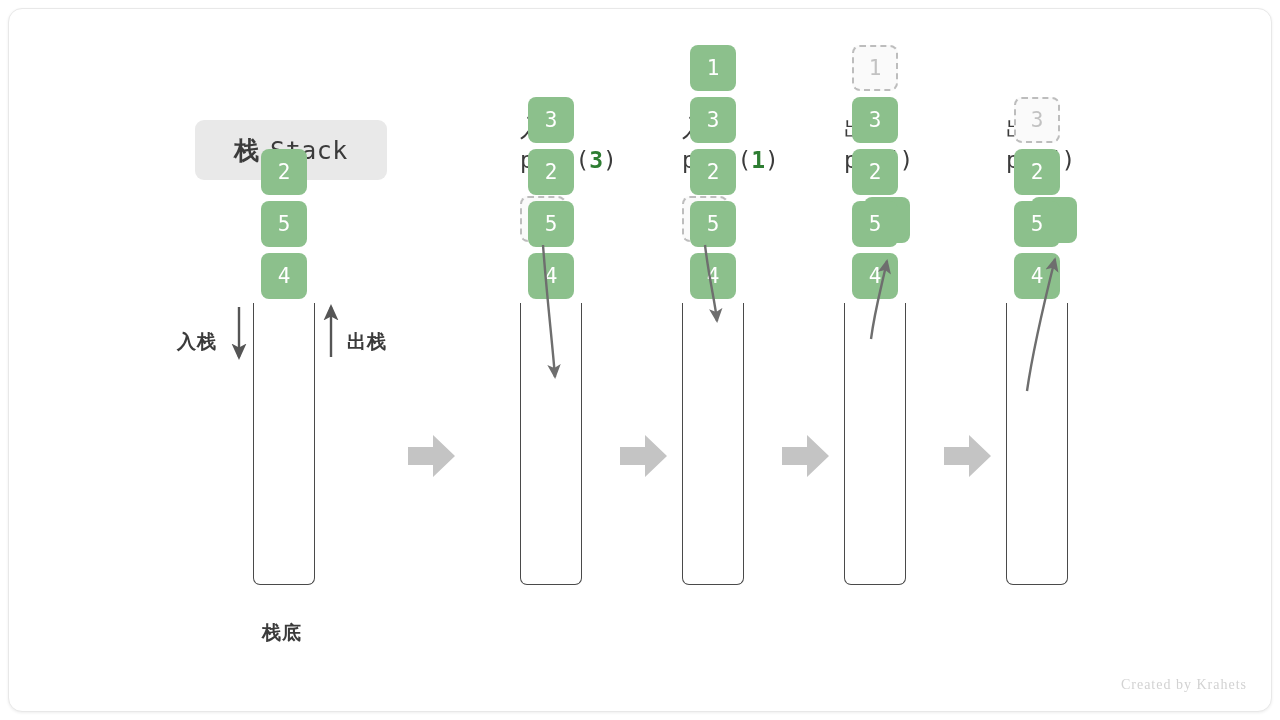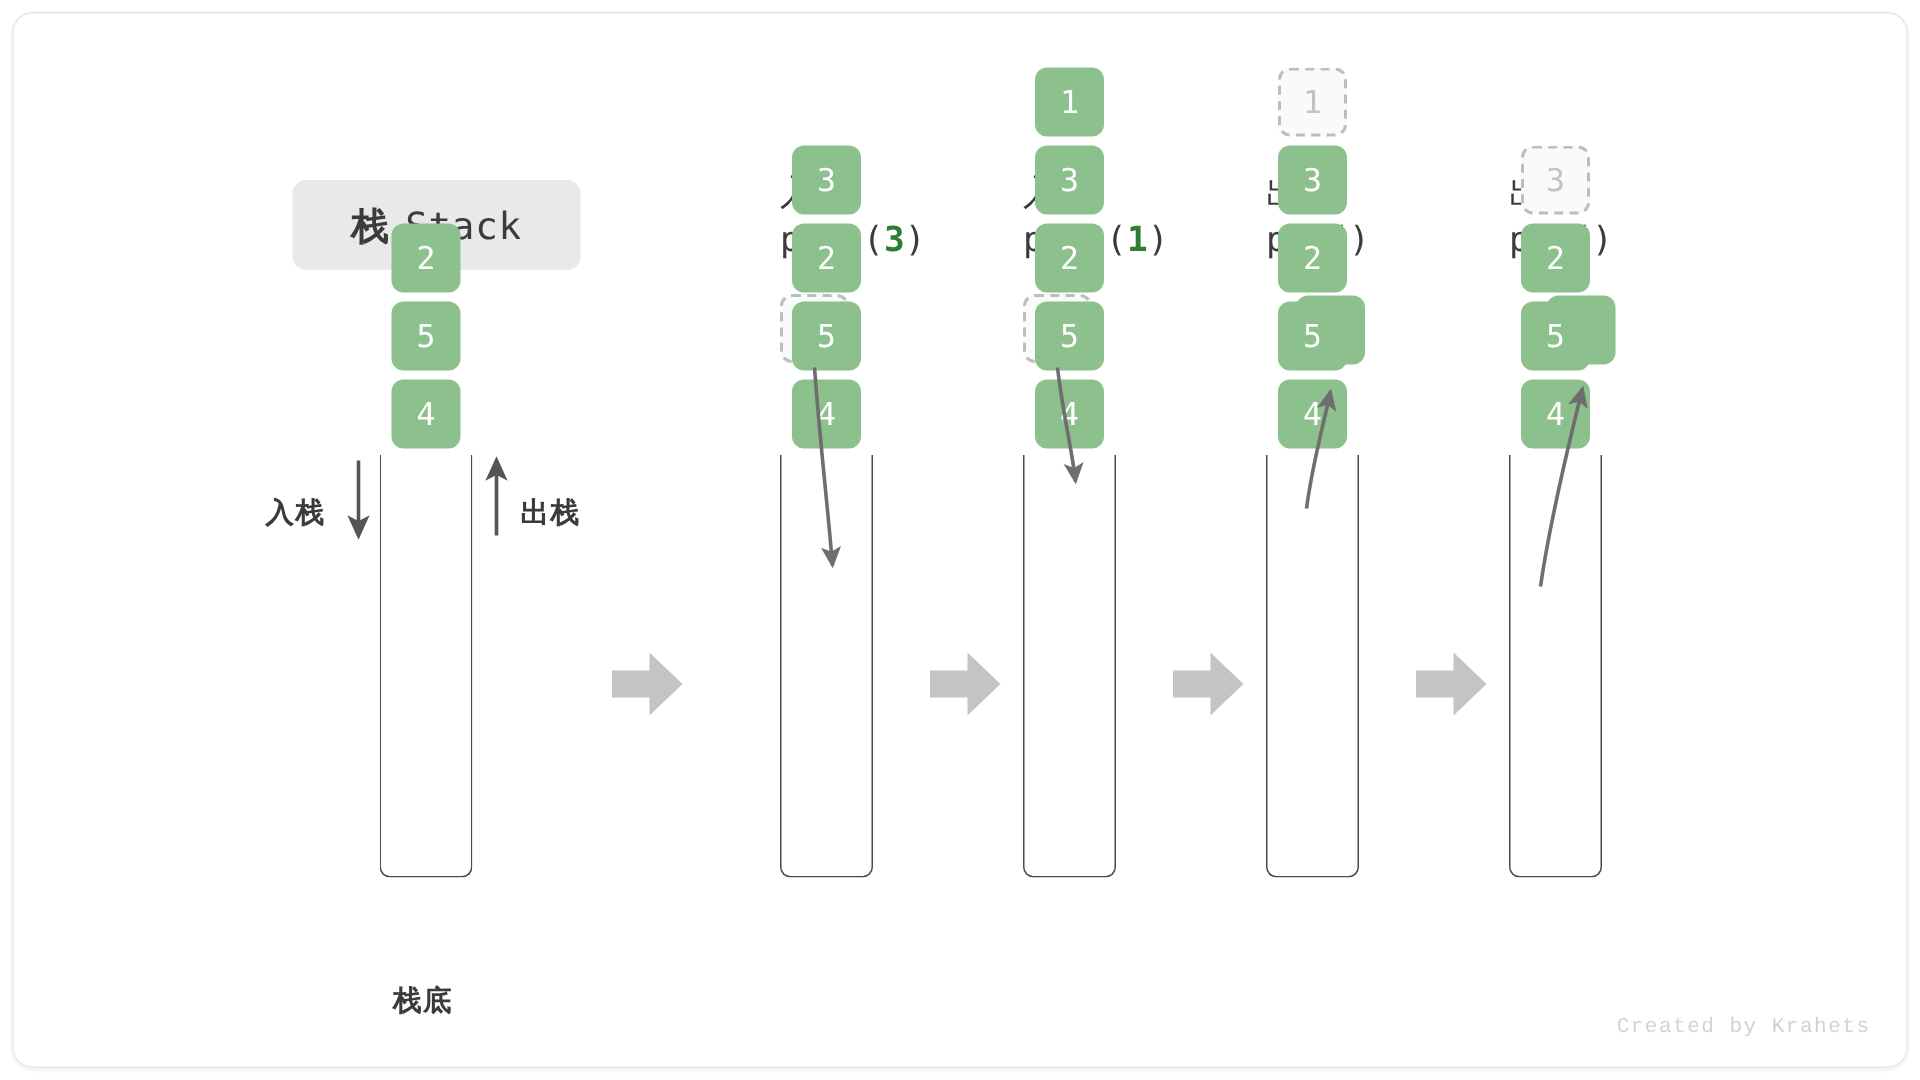--- a/index.html
+++ b/index.html
@@ -95,27 +95,27 @@
   }
   .float-box.solid{ background:#8cc08c;color:#ffffff; }
   .float-box.ghost{ background:#fafafa;color:#c2c2c2;border:2px dashed #bdbdbd; }
 
   
   #overlay{ position:absolute;left:0;top:0;width:1262px;height:702px;pointer-events:none; }
 
   
   #credit{
     position:absolute;right:24px;bottom:18px;
-    font-family:Liberation Mono, monospace;
+    font-family:Liberation Serif, serif;
     font-size:14px;color:#d2d2d2;letter-spacing:1px;
   }
 
   
   #lbl-top{ position:absolute;left:253px;top:244px; }
-  #lbl-bottom{ position:absolute;left:253px;top:645px;text-align:right; }
+  #lbl-bottom{ position:absolute;left:253px;top:611px;text-align:right; }
   #lbl-push{ position:absolute;left:168px;top:320px; }
   #lbl-pop{ position:absolute;left:338px;top:320px; }
 </style>
 </head>
 <body>
 
 <div id="canvas">
 
   <div id="title-chip">
     <span class="t-cn">栈</span>

